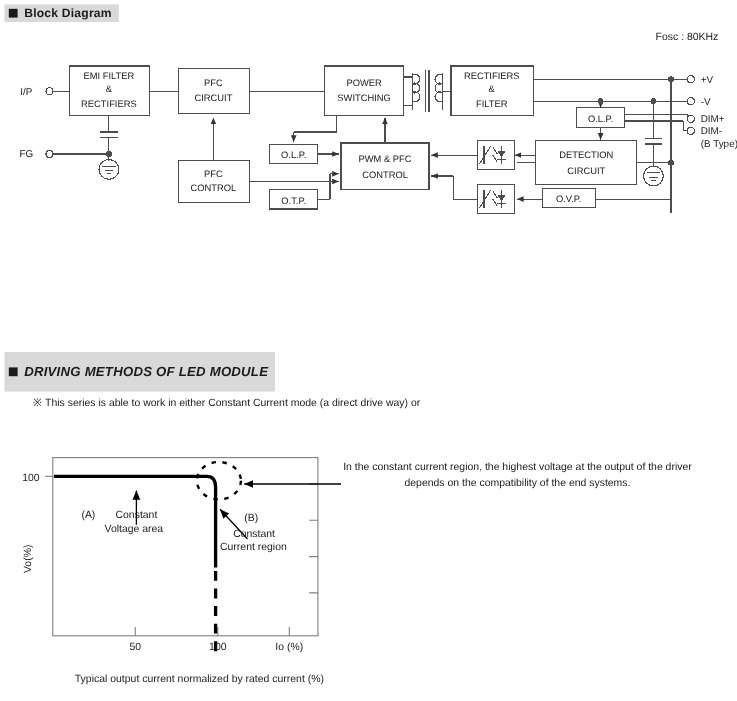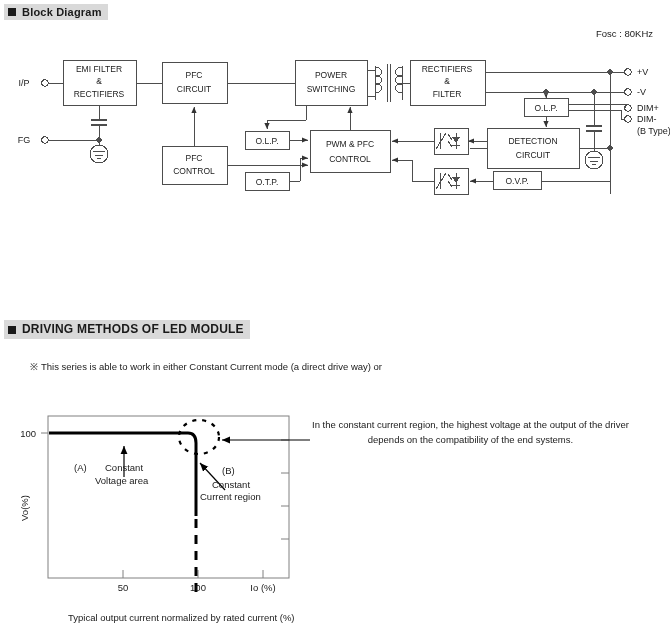--- a/index.html
+++ b/index.html
@@ -35,21 +35,21 @@
   .section-head .label {
     font-size: 11px;
     font-weight: bold;
     letter-spacing: 0.2px;
     white-space: nowrap;
     line-height: 11px;
   }
   #head-block { left: 4px; top: 4px; }
   #head-driving { left: 4px; top: 320px; }
   #head-driving .label { font-size: 12px; }
-  #head-driving { height: 19px; }
+  #head-driving { height: 36px; font-style: italic; }
 
   .svg-layer {
     position: absolute;
     left: 0;
     top: 0;
     width: 670px;
     height: 637px;
   }
   .note-block {
     position: absolute;

